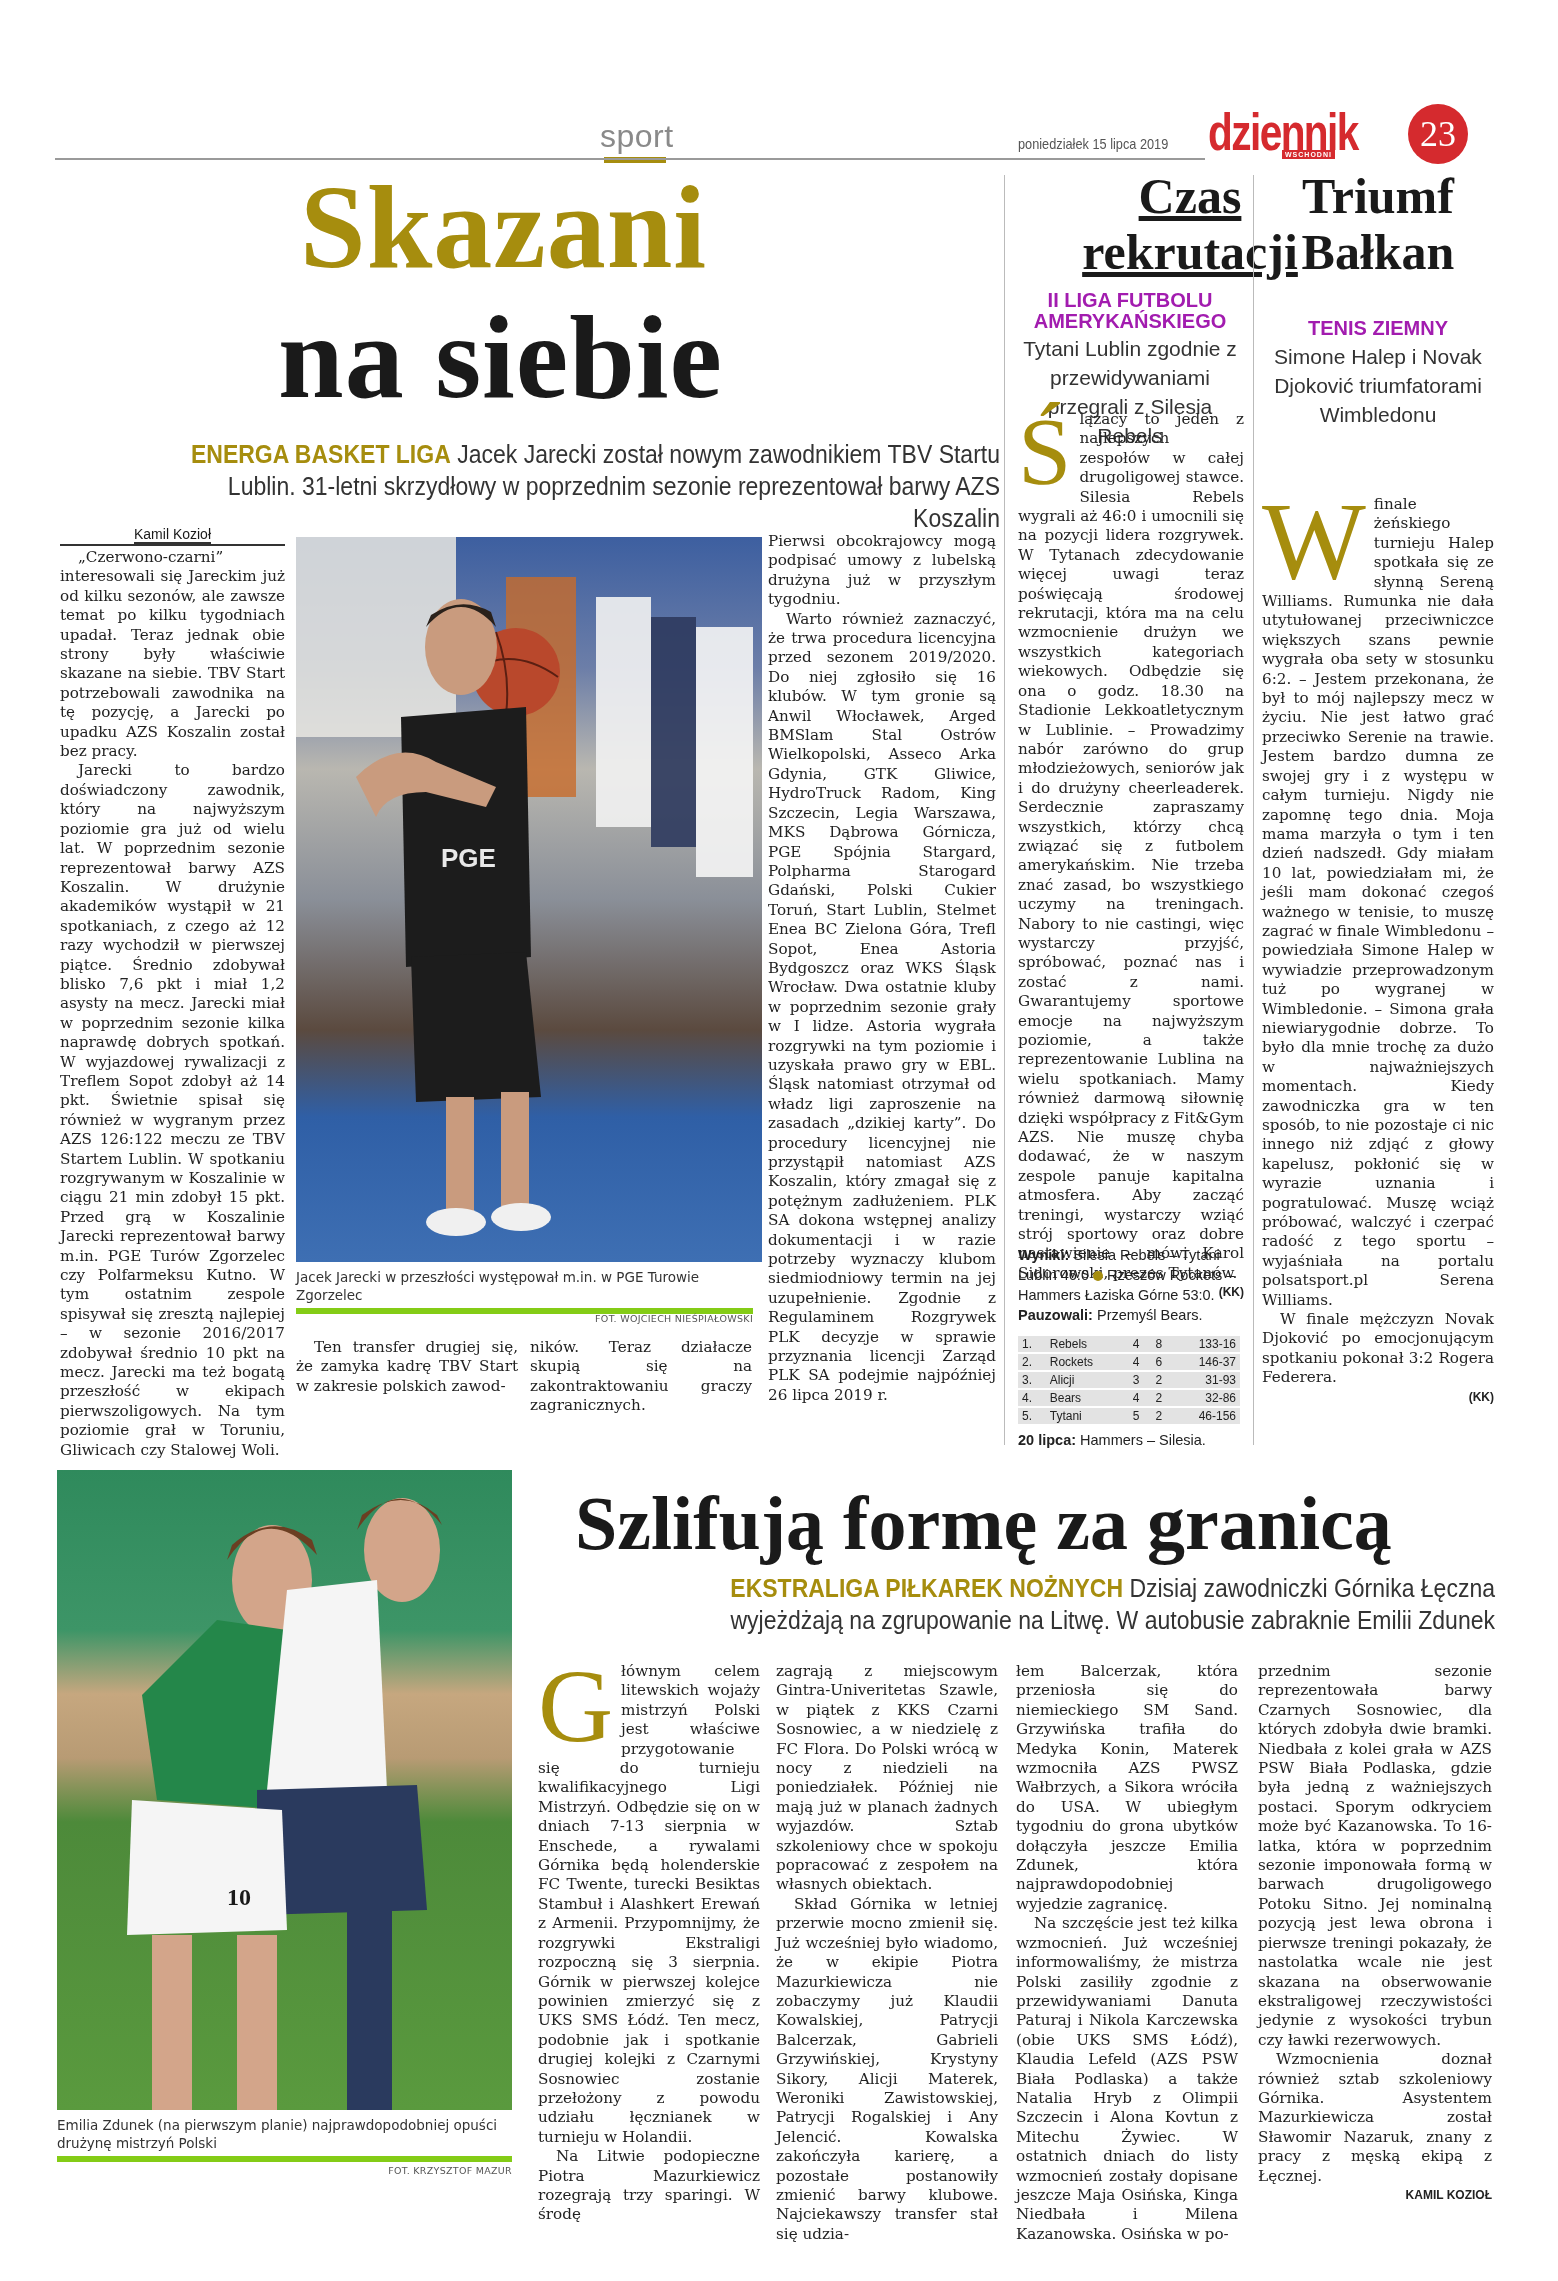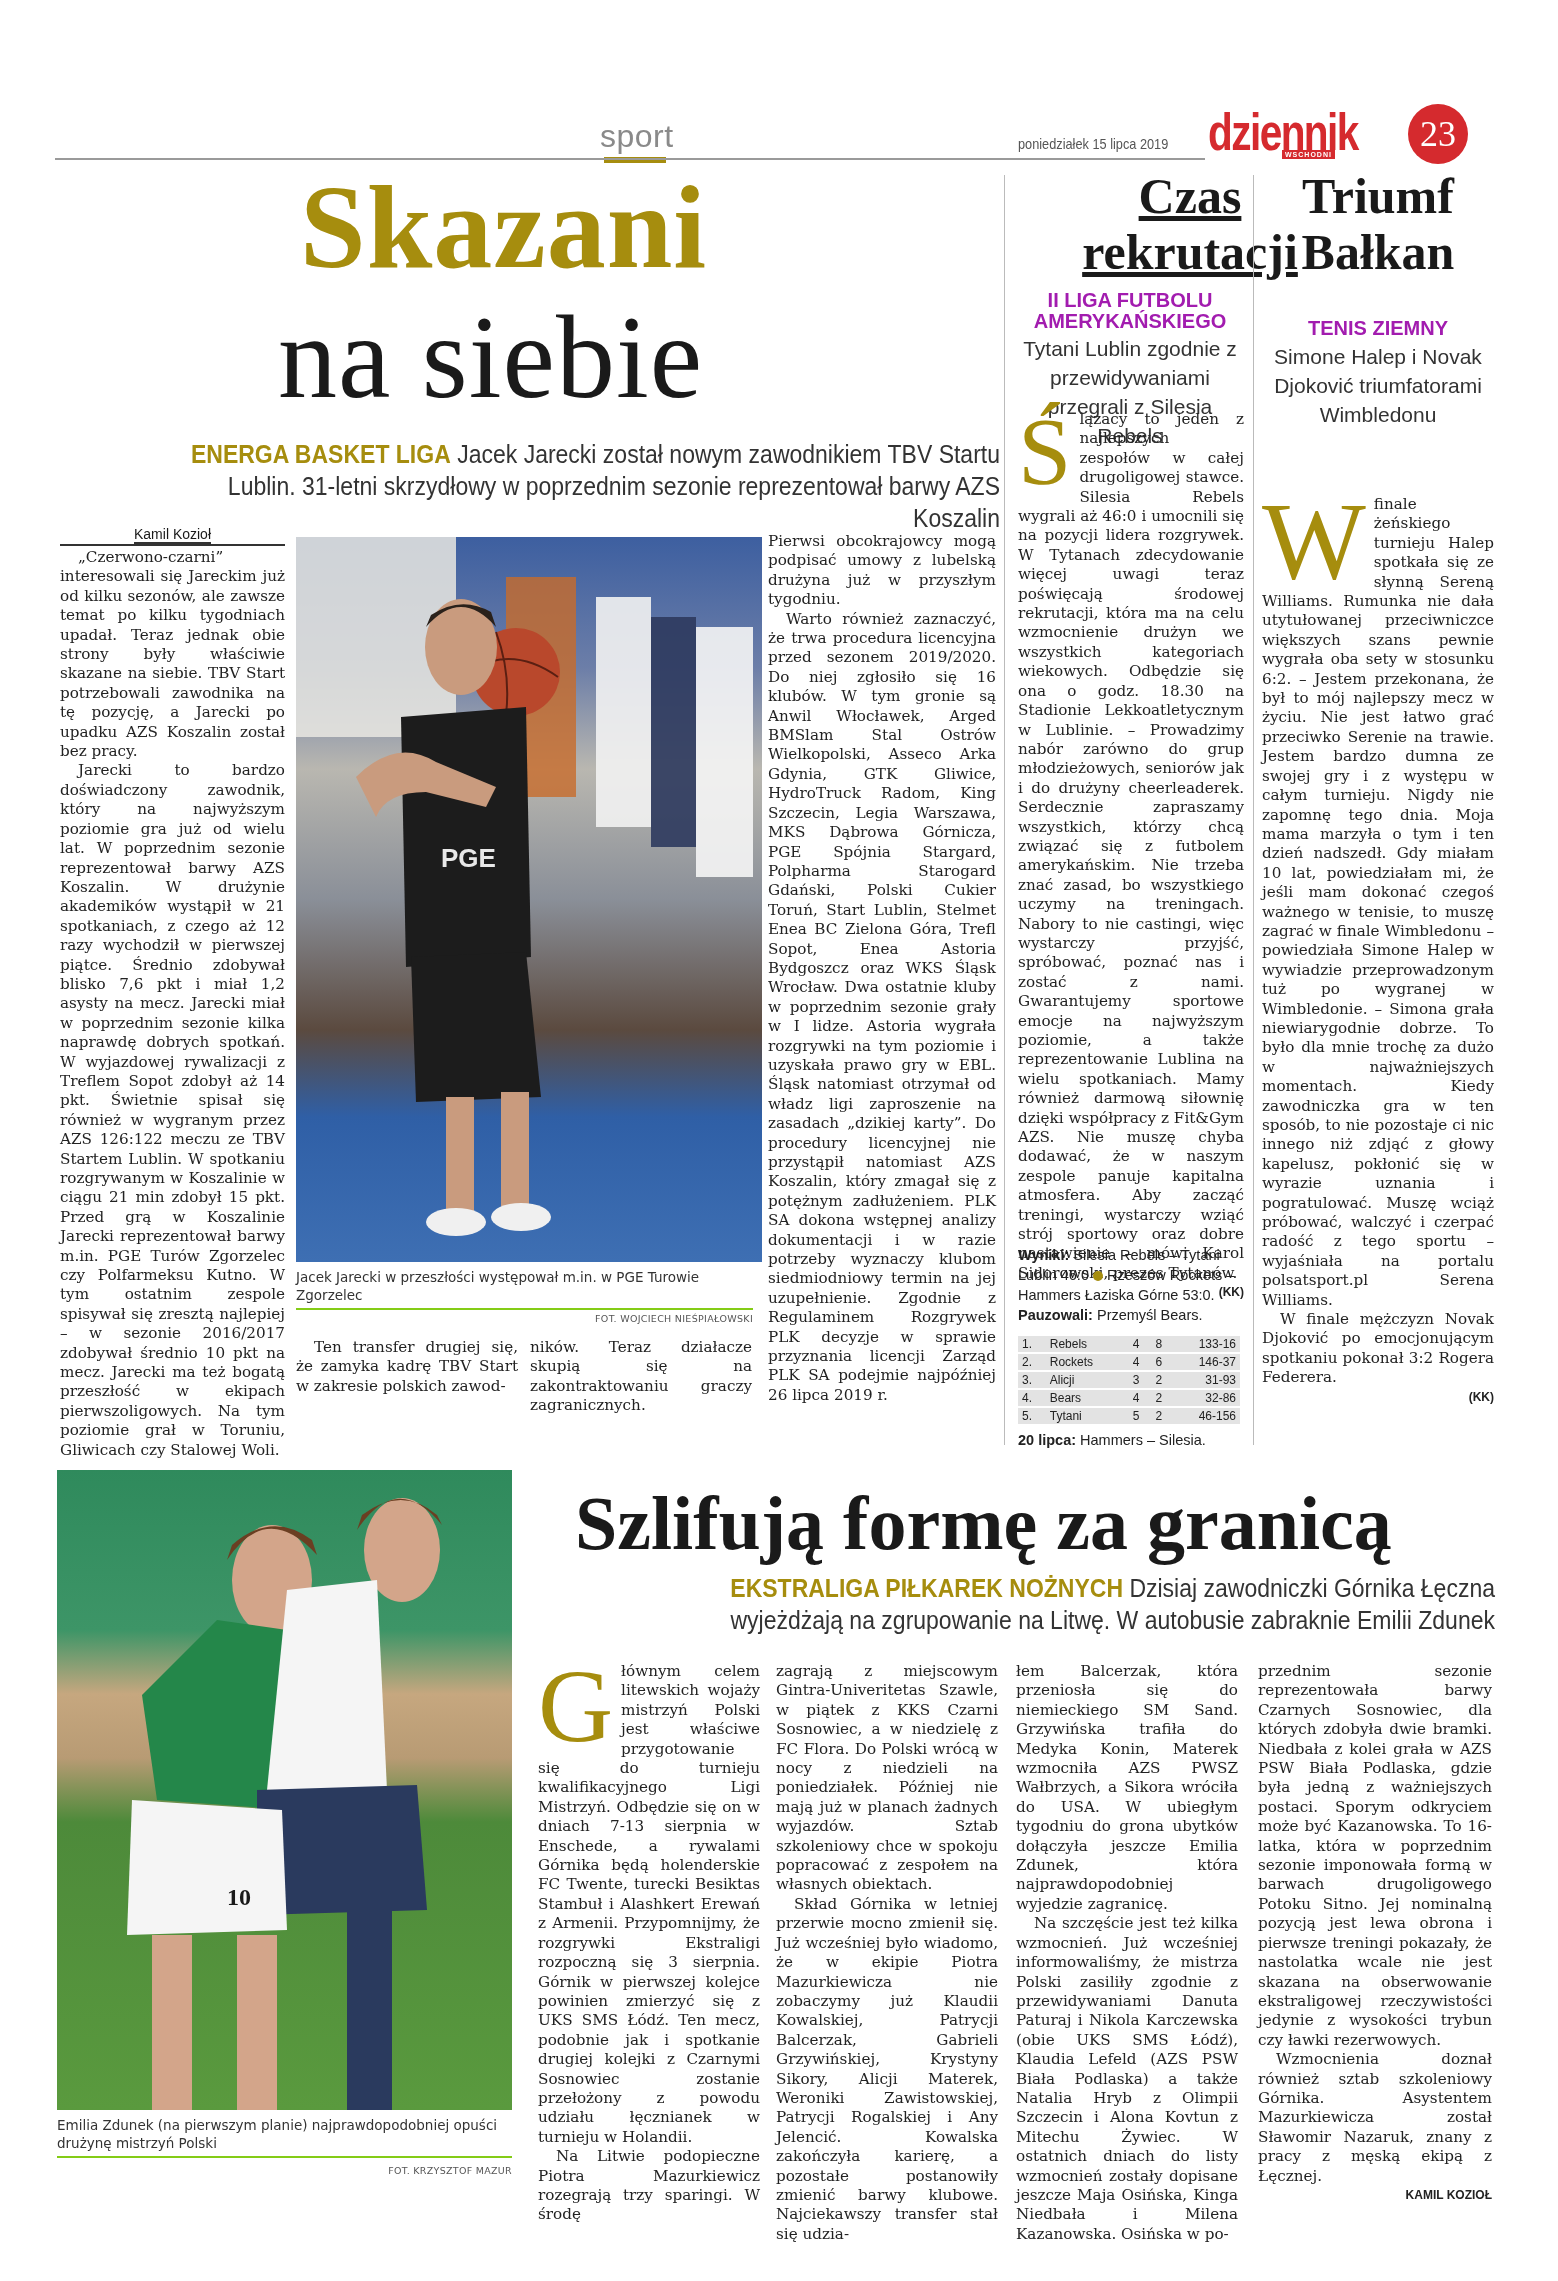--- a/index.html
+++ b/index.html
@@ -11,33 +11,33 @@
   .section-tag { left: 600px; top: 118px; font-family: "Liberation Sans", sans-serif; font-size: 32px; color: #8a8a8a; letter-spacing: 0.5px; }
   .section-bar { left: 604px; top: 157px; width: 62px; height: 6px; background: #a68d0e; }
   .top-rule { left: 55px; top: 158px; width: 1150px; height: 1.5px; background: #9a9a9a; }
   .date { left: 1018px; top: 135px; font-family: "Liberation Sans", sans-serif; font-size: 15px; color: #555; transform: scaleX(0.85); transform-origin: left; }
   .logo { left: 1208px; top: 106px; font-family: "Liberation Sans", sans-serif; font-weight: bold; font-size: 52px; color: #d52a2e; letter-spacing: -2px; transform: scaleX(0.78); transform-origin: left; line-height: 1; }
   .logo-sub { left: 1282px; top: 150px; background: #d52a2e; color: #fff; font-family: "Liberation Sans", sans-serif; font-size: 7px; font-weight: bold; padding: 1px 3px; letter-spacing: 1px; }
   .page-num { left: 1408px; top: 104px; width: 60px; height: 60px; border-radius: 50%; background: #d52a2e; color: #fff; font-family: "Liberation Serif", serif; font-size: 36px; display: flex; align-items: center; justify-content: center; }
 
   
   .headline-1 { left: 300px; top: 160px; font-family: "Liberation Serif", serif; font-size: 118px; color: #a68d0e; font-weight: bold; letter-spacing: 1px; }
-  .headline-2 { left: 278px; top: 290px; font-family: "Liberation Serif", serif; font-size: 118px; color: #1a1a1a; font-weight: normal; letter-spacing: 1px; }
+  .headline-2 { left: 278px; top: 290px; font-family: "Liberation Serif", serif; font-size: 118px; color: #1a1a1a; font-weight: bold; letter-spacing: 1px; }
   .deck-1 { left: 60px; top: 438px; width: 940px; text-align: right; font-family: "Liberation Sans", sans-serif; font-size: 25px; color: #333; line-height: 32px; transform: scaleX(0.92); transform-origin: right; }
   .deck-1 b { color: #a68d0e; }
 
   
   .col { font-family: "DejaVu Serif", serif; font-size: 15.2px; line-height: 19.4px; text-align: justify; color: #222; hyphens: auto; }
   .col p { text-indent: 18px; }
   .col p.noindent { text-indent: 0; }
   .byline { left: 60px; top: 526px; width: 225px; border-bottom: 2px solid #333; text-align: center; font-family: "Liberation Sans", sans-serif; font-size: 14px; padding-bottom: 2px; }
   .byline span { border-bottom: 4px solid #333; }
 
   .photo { background: #666; overflow: hidden; }
-  .caption { font-family: "DejaVu Sans", sans-serif; font-size: 13.5px; line-height: 18px; color: #333; border-bottom: 2px solid #84cc16; padding-bottom: 4px; }
+  .caption { font-family: "DejaVu Sans", sans-serif; font-size: 13.5px; line-height: 18px; color: #333; border-bottom: 6px solid #84cc16; padding-bottom: 4px; }
   .credit { font-family: "DejaVu Sans", sans-serif; font-size: 9.5px; color: #555; text-align: right; letter-spacing: 0.3px; }
 
   
   .side-h { font-family: "Liberation Serif", serif; font-weight: bold; font-size: 50px; line-height: 56px; text-align: center; color: #1a1a1a; }
   .side-tag { font-family: "Liberation Sans", sans-serif; font-weight: bold; color: #a21caf; font-size: 20px; line-height: 21px; text-align: center; }
   .side-sub { font-family: "Liberation Sans", sans-serif; color: #333; font-size: 21px; line-height: 29px; text-align: center; }
   .dropcap { float: left; font-family: "Liberation Serif", serif; color: #a68d0e; font-size: 96px; line-height: 76px; margin: 4px 8px 0 0; }
 
   .results { font-family: "Liberation Sans", sans-serif; font-size: 14.5px; line-height: 20px; color: #222; }
   .results b { font-weight: bold; }

